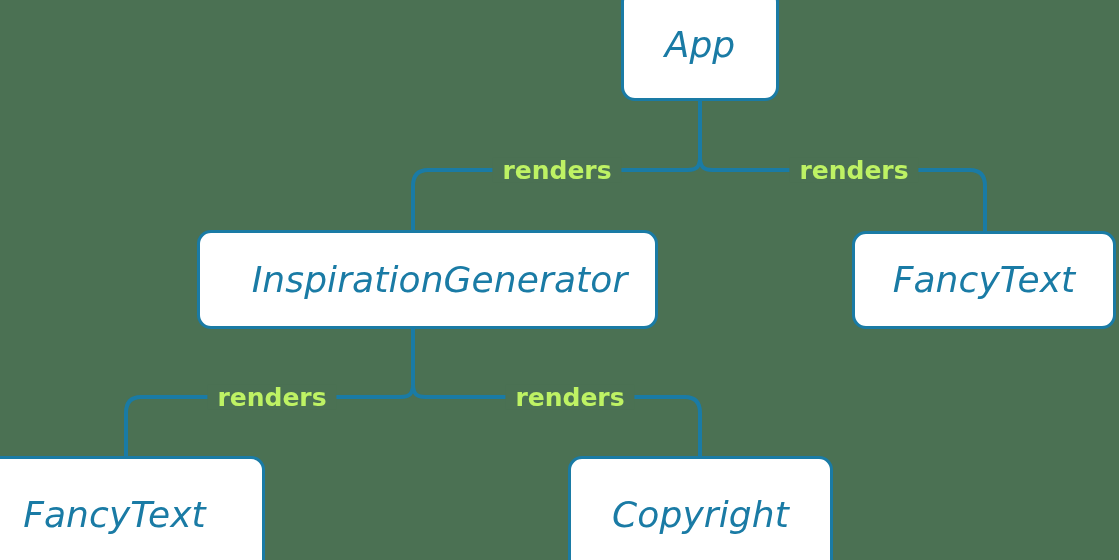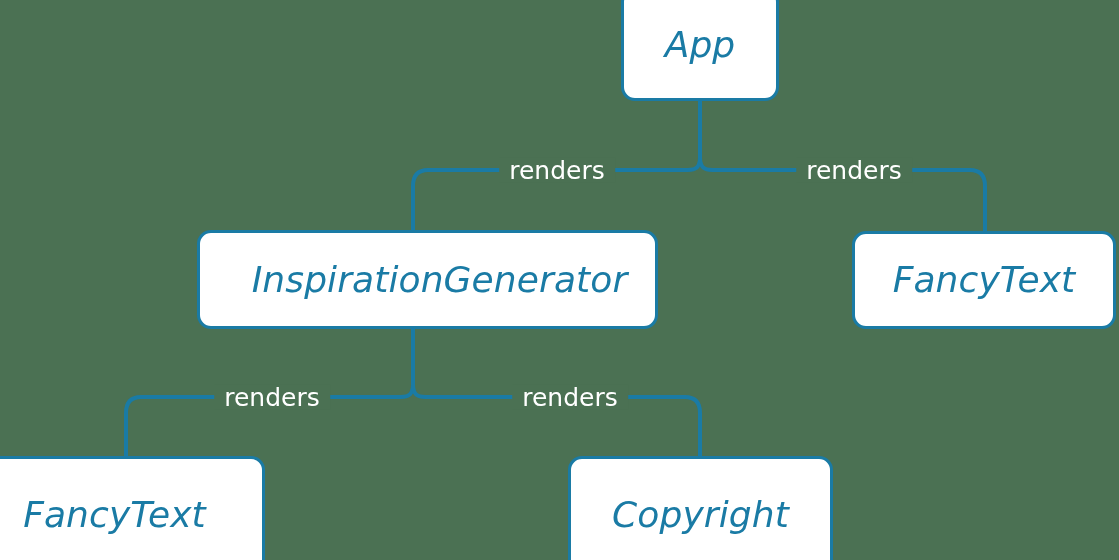--- a/index.html
+++ b/index.html
@@ -47,23 +47,23 @@
     font-style: italic;
   }
   
   #node-app          { left: 621px;  top: -12px;  width: 158px; height: 113px; border-top-left-radius: 14px; border-top-right-radius: 14px; }
   #node-inspiration  { left: 197px;  top: 230px;  width: 461px; height: 99px; padding-left: 24px;  }
   #node-fancytext-right { left: 852px; top: 231px; width: 264px; height: 98px; }
   #node-fancytext-left  { left: -36px; top: 456px; width: 301px; height: 117px; border-bottom-left-radius: 14px; border-bottom-right-radius: 14px; }
   #node-copyright    { left: 568px;  top: 456px;  width: 265px; height: 117px; }
   .edge-label {
     position: absolute;
-    color: #ffffff;
+    color: #bef264;
     font-size: 25px;
-    font-weight: 400;
+    font-weight: 700;
     line-height: 1;
     white-space: nowrap;
     z-index: 2;
     transform: translate(-50%, -50%);
     padding: 0 10px;
   }
 </style>
 </head>
 <body>
 

